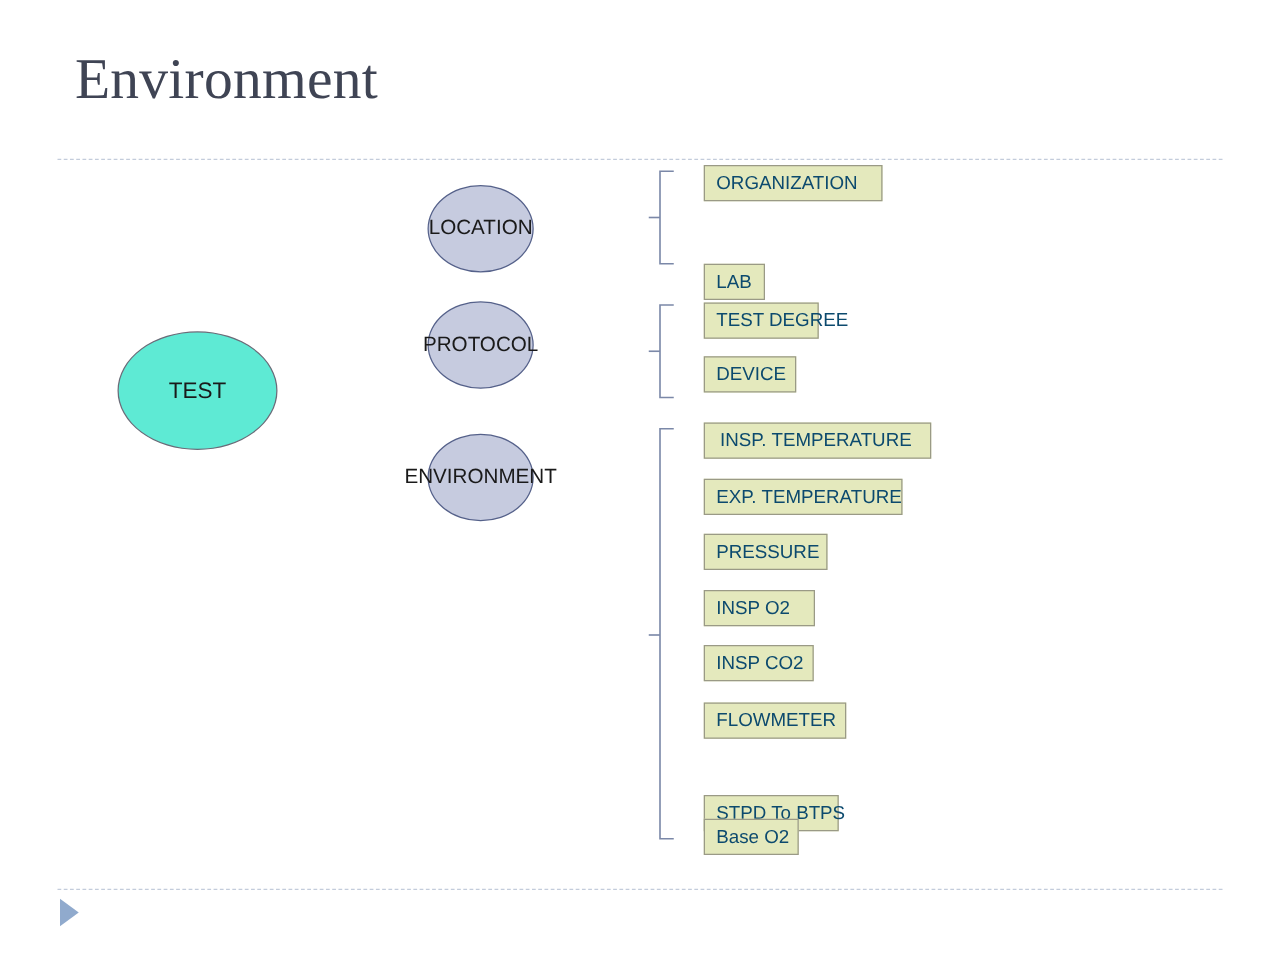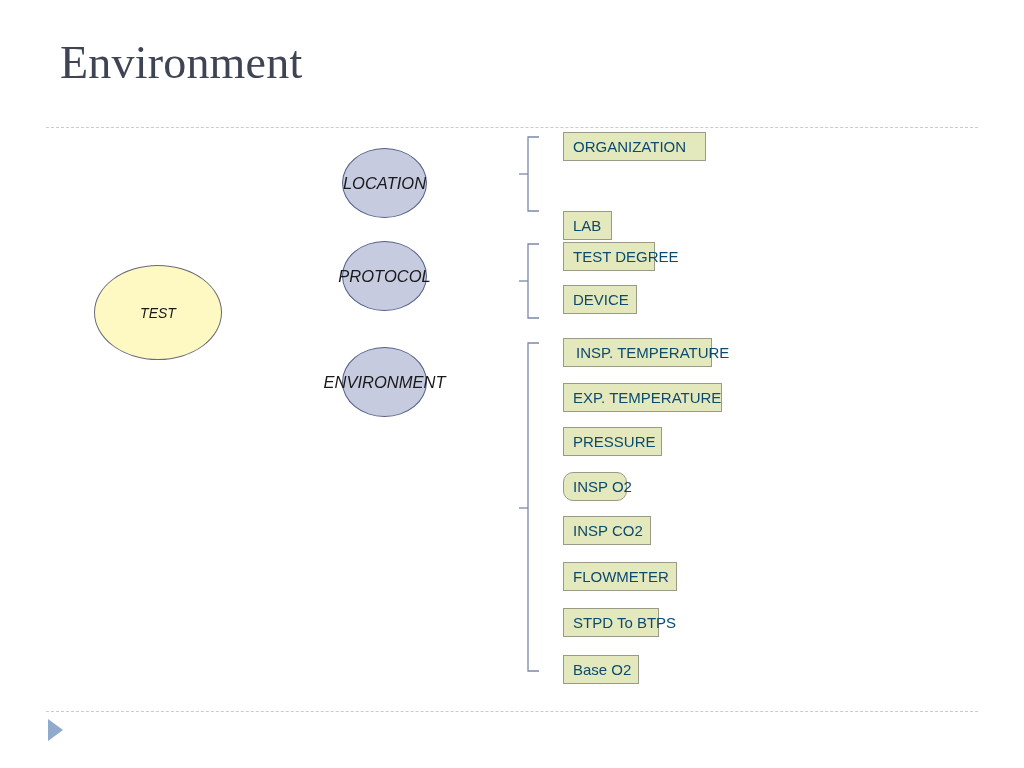--- a/index.html
+++ b/index.html
@@ -65,39 +65,38 @@
     align-items: center;
     justify-content: center;
     box-sizing: border-box;
     color: #1a1a1a;
     font-size: 16.5px;
     white-space: nowrap;
   }
 
   .node-root {
     border-radius: 50%;
-    background: #fef9c3;
+    background: #5eead4;
     border: 1.3px solid #6b6b78;
-    font-size: 14px;
+    font-size: 18px;
   }
 
   .node-branch {
     border-radius: 50%;
     background: #c6cbdf;
     border: 1.4px solid #55618a;
   }
   
   .node-branch .node-label,
   .node-root .node-label {
     position: absolute;
     left: 50%;
     top: 50%;
     transform: translate(-50%, -50%);
     white-space: nowrap;
-    font-style: italic;
   }
 
   
   .leaf {
     position: absolute;
     box-sizing: border-box;
     background: #e4e9bd;
     border: 1.2px solid #9a9a86;
     color: #0c4a6e;
     font-size: 15px;
@@ -172,38 +171,38 @@
     <span class="node-label">ENVIRONMENT</span>
   </div>
 
   <div class="bracket" style="left:519px; top:342px;">
     <svg width="22" height="330" viewBox="0 0 22 330">
       <path d="M20 1 H9 V329 H20" fill="none" stroke="#7b88a8" stroke-width="1.3"></path>
       <path d="M9 166 H0" fill="none" stroke="#7b88a8" stroke-width="1.3"></path>
     </svg>
   </div>
 
-  <div class="leaf" style="left:563px; top:338px; width:149px;padding-left:12px;">
+  <div class="leaf" style="left:563px; top:338px; width:182px;padding-left:12px;">
     <span>INSP. TEMPERATURE</span>
   </div>
   <div class="leaf" style="left:563px; top:383px; width:159px;">
     <span>EXP. TEMPERATURE</span>
   </div>
   <div class="leaf" style="left:563px; top:427px; width:99px;">
     <span>PRESSURE</span>
   </div>
-  <div class="leaf" style="left:563px; top:472px; width:64px;border-radius:10px;">
+  <div class="leaf" style="left:563px; top:472px; width:89px;">
     <span>INSP O2</span>
   </div>
   <div class="leaf" style="left:563px; top:516px; width:88px;">
     <span>INSP CO2</span>
   </div>
   <div class="leaf" style="left:563px; top:562px; width:114px;">
     <span>FLOWMETER</span>
   </div>
-  <div class="leaf" style="left:563px; top:608px; width:96px;">
+  <div class="leaf" style="left:563px; top:636px; width:108px;">
     <span>STPD To BTPS</span>
   </div>
   <div class="leaf" style="left:563px; top:655px; width:76px;">
     <span>Base O2</span>
   </div>
 
 </div>
 
 </body></html>

